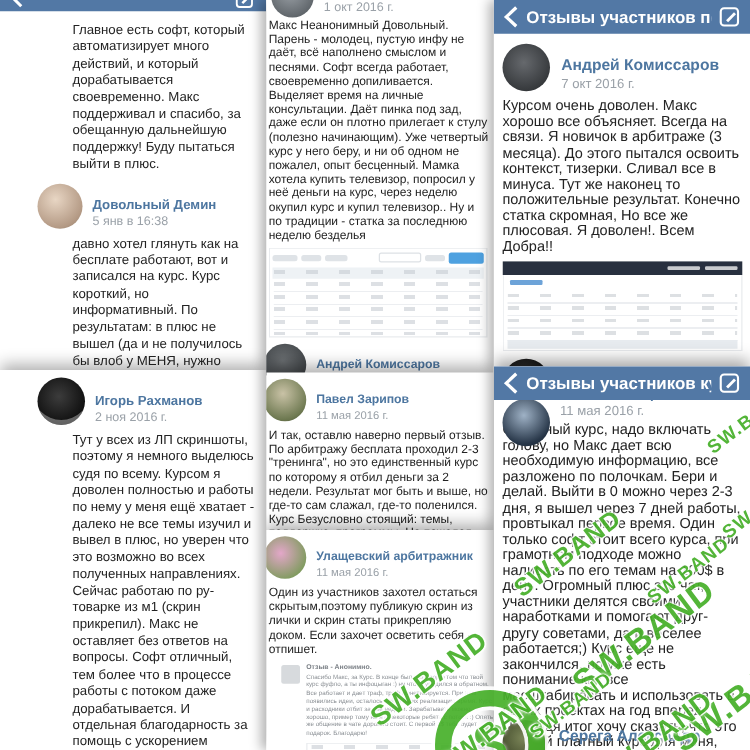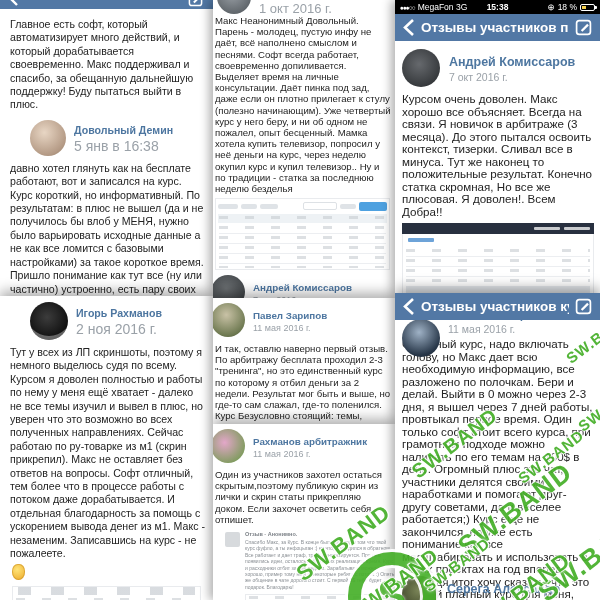--- a/index.html
+++ b/index.html
@@ -8,47 +8,47 @@
          font-family:"Liberation Sans",sans-serif;background:#fff;color:#222;}
 
   
   .col{position:absolute;top:0;bottom:0;background:#fff;overflow:hidden;}
   .col-left{left:0;width:213px;}
   .col-mid{left:213px;width:182px;box-shadow:-4px 0 9px rgba(0,0,0,.30);}
   .col-right{left:395px;width:205px;box-shadow:-4px 0 9px rgba(0,0,0,.30);}
 
   
   .body{margin:0;color:#232323;}
-  .b-left{font-size:10.6px;line-height:13.4px;}
+  .b-left{font-size:10.6px;line-height:13.4px;margin-left:48px;}
   .b-mid{font-size:9.6px;line-height:11.2px;}
   .b-right{font-size:11.6px;line-height:12.5px;}
   .uname{color:#4d76a0;font-weight:700;text-decoration:none;display:block;}
   .udate{color:#9aa1a8;display:block;}
-  .rhead{display:flex;align-items:center;margin:8px 0 6px 0;}
+  .rhead{display:flex;align-items:flex-end;margin:8px 0 6px 0;}
   .avatar{border-radius:50%;flex:0 0 auto;display:block;}
 
   
   .av-demin{width:36px;height:36px;background:radial-gradient(circle at 40% 35%,#e8d6c4,#b49a85 70%,#8d7763);}
   .av-rahm{width:38px;height:38px;background:radial-gradient(circle at 45% 40%,#3c3c3c,#0d0d0d 75%);box-shadow:inset 0 -8px 0 -4px rgba(255,255,255,.35);}
   .av-komis{width:34px;height:34px;background:radial-gradient(circle at 45% 40%,#6b6f72,#3f4346 75%);}
   .av-zarip{width:34px;height:34px;background:radial-gradient(circle at 45% 35%,#c9c2a6,#6f7a52 70%,#44502f);}
   .av-arbit{width:34px;height:34px;background:radial-gradient(circle at 40% 40%,#e3a7c9,#7f9b5e 75%,#4e6b3a);}
   .av-komis2{width:38px;height:38px;background:radial-gradient(circle at 45% 40%,#66696d,#34373a 75%);}
   .av-pavel{width:38px;height:38px;background:radial-gradient(circle at 45% 35%,#9fb2c6,#273648 70%,#16202c);}
   .av-sereg{width:36px;height:36px;background:radial-gradient(circle at 45% 40%,#7a8457,#3c4427 75%);}
   .av-post{width:34px;height:34px;background:radial-gradient(circle at 45% 40%,#9aa0a6,#5e6469 75%);}
 
   
   .nav-sliver{position:relative;height:9px;background:#5278a5;overflow:hidden;}
   .nav-sliver .nav-title{position:absolute;left:36px;top:-13px;color:#fff;font-weight:700;font-size:13px;white-space:nowrap;}
   .nav-sliver .chev{position:absolute;left:8px;top:-11px;}
   .nav-sliver .cmp{position:absolute;right:10px;top:-8px;}
   .pad-l{padding:9px 8px 0 10px;}
   .who{padding-left:8px;padding-top:2px;font-size:10.6px;}
-  .who .udate{font-size:14px;margin-top:2px;}
+  .who .udate{font-size:10px;margin-top:2px;}
   .card{position:absolute;left:0;right:0;bottom:0;background:#fff;box-shadow:0 -5px 12px rgba(0,0,0,.32);}
   .card-l2{top:296px;padding:4px 8px 0 10px;}
   .card-l2 .rhead{margin-top:2px;}
 
   .emoji-blob{width:13px;height:16px;border-radius:45% 45% 50% 50%;margin:3px 0 2px 2px;
     background:radial-gradient(circle at 40% 35%,#ffe478,#f0b63a 75%);box-shadow:inset 0 0 0 1px rgba(197,138,28,.5);}
   .vh{position:absolute;width:1px;height:1px;overflow:hidden;clip:rect(0 0 0 0);white-space:nowrap;}
 
   
   .tbl{position:relative;overflow:hidden;background:#fff;box-shadow:0 0 0 1px #e9ebee inset;}
@@ -76,21 +76,21 @@
   .darkbar{position:absolute;top:0;left:0;right:0;height:11px;background:#28303f;display:flex;justify-content:flex-end;align-items:center;gap:4px;padding:0 4px;}
   .darkbar .wstub{width:26px;height:3px;background:rgba(255,255,255,.75);border-radius:1px;}
   .tbl-right .bluelink{position:absolute;top:15px;left:6px;width:26px;height:4px;background:#6da3d8;border-radius:1px;}
   .tbl-right .tbl-rows{top:24px;height:40px;}
   .tbl-right .total{position:absolute;left:4px;right:4px;bottom:2px;height:7px;background:#e7ebef;}
 
   
   .pad-m{padding:0 3px 0 2px;}
   .post-head{position:relative;height:15px;}
   .post-head .avatar{position:absolute;left:2px;top:-20px;}
-  .post-head .udate{position:absolute;left:44px;top:1px;font-size:13px;}
+  .post-head .udate{position:absolute;left:44px;top:1px;font-size:10px;}
   .rhead-m .who{font-size:9.8px;}
   .rhead-m .who .udate{font-size:9px;}
   .card-m2{top:298px;padding:3px 3px 0 2px;}
   .card-m3{top:424px;padding:3px 3px 0 2px;}
   .attach-msg{margin:6px 0 0 10px;position:relative;padding-left:20px;}
   .attach-msg .sq{position:absolute;left:0;top:1px;width:15px;height:15px;background:#d7dadd;border-radius:2px;}
   .att-title{font-size:5.5px;color:#7c8187;margin:0 0 2px 0;font-weight:700;}
   .att-body{font-size:5px;line-height:6.4px;color:#8a8f94;margin:0;width:150px;}
   .att-tbl{height:42px;width:150px;margin-top:4px;}
   .att-tbl .tbl-rows{top:2px;height:38px;background:repeating-linear-gradient(to bottom,#fff 0 5px,#e9ecef 5px 6px);}
@@ -209,49 +209,38 @@
           <a class="uname" href="#">Павел Зарипов</a>
           <span class="udate">11 мая 2016 г.</span>
         </span>
       </div>
       <p class="body b-mid">И так, оставлю наверно первый отзыв. По арбитражу бесплата проходил 2-3 "тренинга", но это единственный курс по которому я отбил деньги за 2 недели. Результат мог быть и выше, но где-то сам слажал, где-то поленился. Курс Безусловно стоящий: темы, поддержка, программы. Не пожалел, что записался)</p>
     </div>
     <div class="card card-m3">
       <div class="rhead rhead-m" style="margin-top:2px;">
         <span class="avatar av-arbit" style="margin-left:-4px;"></span>
         <span class="who">
-          <a class="uname" href="#">Рахманов арбитражник</a>
+          <a class="uname" href="#">Улащевский арбитражник</a>
           <span class="udate">11 мая 2016 г.</span>
         </span>
       </div>
       <p class="body b-mid">Один из участников захотел остаться скрытым,поэтому публикую скрин из лички и скрин статы прикрепляю доком. Если захочет осветить себя - отпишет.</p>
       <div class="attach-msg">
         <span class="sq"></span>
         <p class="att-title">Отзыв - Анонимно.</p>
         <p class="att-body">Спасибо Макс, за Курс. В конце был разговор о том что твой курс фуфло, а ты инфоцыган :) ну что, я убедился в обратном. Все работает и дает траф, траф монетизируется. При нем появились идеи, осталось найти на их реализацию время. Курс и расходники отбит за две недели. Зарабатывать можно хорошо, пример тому не я а некоторые ребята с потока :) Опять же общение в чате дорогого стоит. С первой 1$ тебе будет подарок. Благодарю!</p>
         <div class="tbl att-tbl">
           <div class="tbl-rows"></div>
             <div class="tbl-cols"></div>
         </div>
       </div>
     </div>
   </section>
 
   <section class="col col-right">
-    <div class="statusbar">
-      <span class="sig">●●●○○</span>
-      <span>MegaFon</span>&nbsp;
-      <span>3G</span>
-      <span class="sb-time">15:38</span>
-      <span class="sb-right">
-        <span>⊕</span>
-        <span>18 %</span>
-        <span class="batt"></span>
-      </span>
-    </div>
     <nav class="navbar">
       <svg width="12" height="19" viewBox="0 0 12 19">
           <polyline points="10,2 2,9.5 10,17" fill="none" stroke="#fff" stroke-width="2.6"></polyline>
         </svg>
       <span class="nav-t">Отзывы участников поток...</span>
       <svg width="17" height="17" viewBox="0 0 16 16">
           <rect x="1.5" y="1.5" width="13" height="13" rx="2.5" fill="none" stroke="#fff" stroke-width="1.6"></rect>
           <path d="M5.5 10.5 L11.5 4.5 L13 6 L7 12 Z" fill="#fff"></path>
         </svg>
     </nav>

